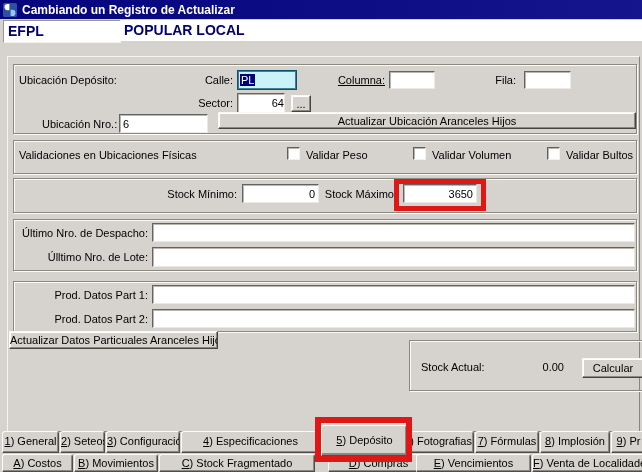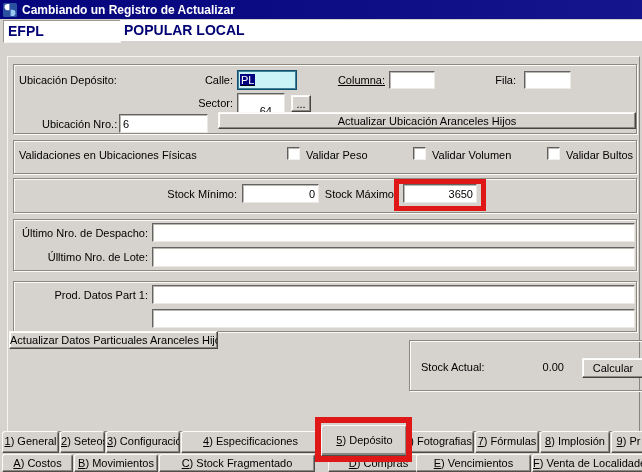--- a/index.html
+++ b/index.html
@@ -76,21 +76,21 @@
 
   <div class="abs gb" style="left:13px;top:64px;width:622px;height:68px;"></div>
   <div class="abs lbl" style="left:19px;top:74px;">Ubicación Depósito:</div>
   <div class="abs lbl r" style="left:180px;top:74px;width:53px;">Calle:</div>
   <div class="abs inp-focus" style="left:237px;top:70px;width:60px;height:20px;text-decoration:underline;"><span class="seltext">PL</span></div>
   <div class="abs lbl r" style="left:325px;top:74px;width:60px;text-decoration:underline;">Columna:</div>
   <input class="inp" style="left: 389px; top: 71px; width: 46px; height: 18px;" value="">
   <div class="abs lbl r" style="left:478px;top:74px;width:38px;">Fila:</div>
   <input class="inp" style="left: 524px; top: 71px; width: 47px; height: 18px;" value="">
   <div class="abs lbl r" style="left:180px;top:97px;width:53px;">Sector:</div>
-  <input class="inp num" style="left: 237px; top: 93px; width: 48px; height: 35px; padding-right: 12px;" value="64">
+  <input class="inp num" style="left: 237px; top: 93px; width: 48px; height: 20px; padding-right: 0;" value="64">
   <button class="abs btn" style="left:291px;top:95px;width:20px;height:17px;">...</button>
   <div class="abs lbl r" style="left:42px;top:118px;width:75px;">Ubicación Nro.:</div>
   <input class="inp" style="left: 119px; top: 114px; width: 89px; height: 19px;" value="6">
   <button class="abs btn" style="left:218px;top:112px;width:418px;height:17px;">Actualizar Ubicación Aranceles Hijos</button>
 
   <div class="abs gb" style="left:13px;top:140px;width:622px;height:32px;"></div>
   <div class="abs lbl" style="left:19px;top:149px;">Validaciones en Ubicaciones Físicas</div>
   <div class="cb" style="left:287px;top:147px;"></div>
   <div class="abs lbl" style="left:306px;top:149px;">Validar Peso</div>
   <div class="cb" style="left:413px;top:147px;"></div>
@@ -107,20 +107,21 @@
 
   <div class="abs gb" style="left:13px;top:219px;width:622px;height:50px;"></div>
   <div class="abs lbl r" style="left:18px;top:227px;width:130px;">Último Nro. de Despacho:</div>
   <input class="inp" style="left: 152px; top: 223px; width: 483px; height: 19px;" value="">
   <div class="abs lbl r" style="left:18px;top:251px;width:130px;">Úlltimo Nro. de Lote:</div>
   <input class="inp" style="left: 152px; top: 247px; width: 483px; height: 20px;" value="">
 
   <div class="abs gb" style="left:13px;top:281px;width:622px;height:49px;"></div>
   <div class="abs lbl r" style="left:18px;top:289px;width:130px;">Prod. Datos Part 1:</div>
   <input class="inp" style="left: 152px; top: 285px; width: 483px; height: 19px;" value="">
+  <div class="abs lbl r" style="left:18px;top:313px;width:130px;">Prod. Datos Part 2:</div>
   <input class="inp" style="left: 152px; top: 309px; width: 483px; height: 19px;" value="">
 
   <button class="abs btn" style="left:9px;top:331px;width:209px;height:18px;">Actualizar Datos Particuales Aranceles Hijos</button>
 
   <div class="abs gb" style="left:409px;top:340px;width:233px;height:49px;"></div>
   <div class="abs lbl" style="left:421px;top:361px;">Stock Actual:</div>
   <div class="abs lbl r" style="left:498px;top:361px;width:66px;">0.00</div>
   <button class="abs btn" style="left:582px;top:358px;width:62px;height:20px;">Calcular</button>
 
   <div class="tab" style="left:2px;top:431px;width:57px;">

